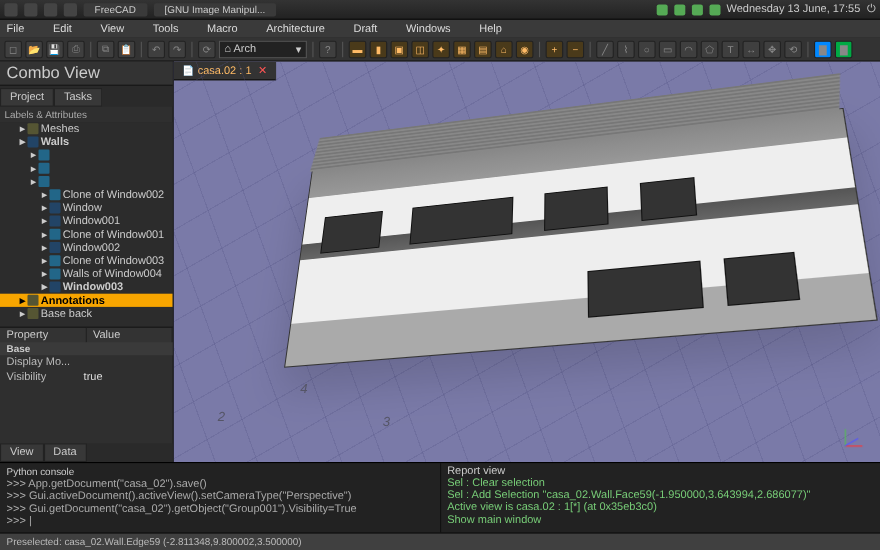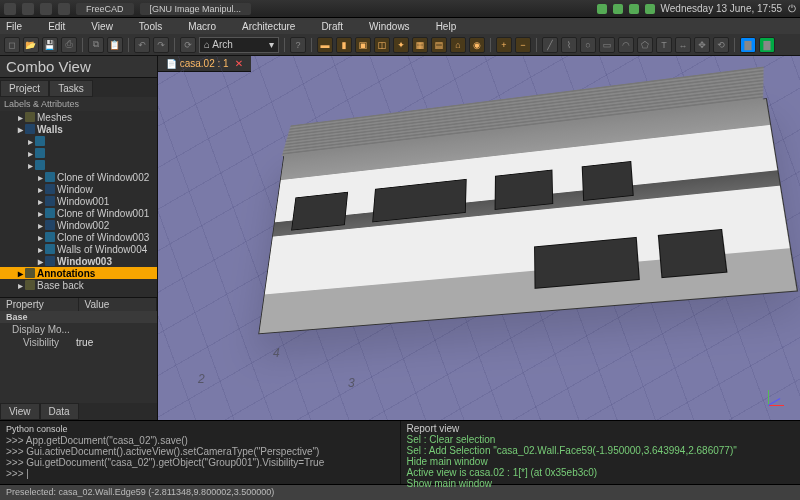--- a/index.html
+++ b/index.html
@@ -27,21 +27,21 @@
 .trow .ic { width:10px; height:10px; background:#357; border-radius:1px; flex:0 0 10px;}
 .trow .ic.m { background:#553; }
 .trow .ic.w { background:#246; }
 .trow .ic.c { background:#268; }
 .trow.sel { background:#f7a500; color:#000; font-weight:bold;}
 .trow.bold { font-weight:bold; } .ind1{padding-left:18px;} .ind2{padding-left:28px;} .ind3{padding-left:38px;}
 .prop { border-top:1px solid #111; }
 .prophead { display:flex; font-size:9px; background:#333; }
 .prophead span{ flex:1; padding:1px 6px; border-right:1px solid #222;}
 .proprow { display:flex; font-size:9px; padding:1px 6px; }
-.proprow .k{width:70px; color:#bbb;text-align:center;} .proprow .v{color:#ddd;text-align:center;}
+.proprow .k{width:70px; color:#bbb;} .proprow .v{color:#ddd;text-align:center;}
 .pbase { font-weight:bold; background:#3a3a3a; padding:1px 6px; font-size:9px;}
 .ptabs { display:flex; background:#2a2a2a; font-size:9px; margin-top:auto;}
 .ptabs span{ padding:2px 8px; background:#383838; border:1px solid #222;}
 .viewport { flex:1; background:#7a7aa8; position:relative; overflow:hidden;}
 .vp-tab { position:absolute; top:0; left:0; background:#333; color:#fb6; font-size:9px; padding:2px 8px; border-bottom:1px solid #111;}
 .vp-tab .x{ color:#f55; margin-left:6px;}
 .building { position:absolute; top:55px; left:95px; width:520px; height:210px; background:linear-gradient(180deg,#888 0%,#999 15%,#eee 15%,#eee 40%,#555 40%,#666 48%,#eee 48%,#eee 80%,#aaa 80%); transform:perspective(900px) rotateX(28deg) rotateY(-12deg); border:1px solid #333; box-shadow:0 20px 40px rgba(0,0,0,.15);}
 .building .roof{position:absolute;top:-40px;left:0;width:100%;height:40px;background:repeating-linear-gradient(0deg,#888,#888 2px,#777 2px,#777 4px);transform:skewX(-8deg);}
 .building .win{position:absolute;background:#333;border:1px solid #111;}
 .w1{top:55px;left:20px;width:60px;height:40px;} .w2{top:55px;left:110px;width:100px;height:40px;} .w3{top:55px;left:240px;width:60px;height:40px;} .w4{top:55px;left:330px;width:50px;height:40px;} .w5{top:140px;left:280px;width:100px;height:45px;} .w6{top:140px;left:400px;width:60px;height:45px;}
@@ -273,19 +273,18 @@
     <div class="head">Python console</div>
     <div class="ln">&gt;&gt;&gt; App.getDocument("casa_02").save()</div>
     <div class="ln">&gt;&gt;&gt; Gui.activeDocument().activeView().setCameraType("Perspective")</div>
     <div class="ln">&gt;&gt;&gt; Gui.getDocument("casa_02").getObject("Group001").Visibility=True</div>
     <div class="ln">&gt;&gt;&gt; |</div>
   </div>
   <div class="report">
     <div class="head">Report view</div>
     <div>Sel : Clear selection</div>
     <div>Sel : Add Selection "casa_02.Wall.Face59(-1.950000,3.643994,2.686077)"</div>
-    <div>Hide main window</div>
     <div>Active view is casa.02 : 1[*] (at 0x35eb3c0)</div>
     <div>Show main window</div>
   </div>
 </div>
 
 <div class="status">Preselected: casa_02.Wall.Edge59 (-2.811348,9.800002,3.500000)</div>
 
 </body></html>

